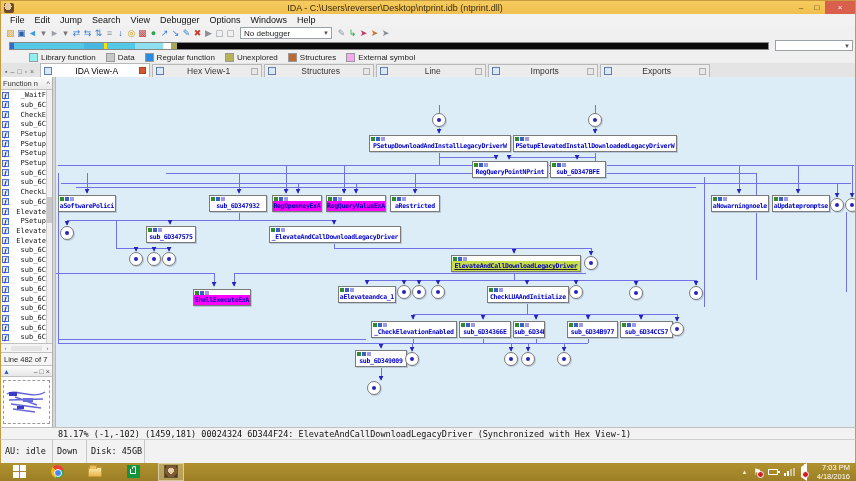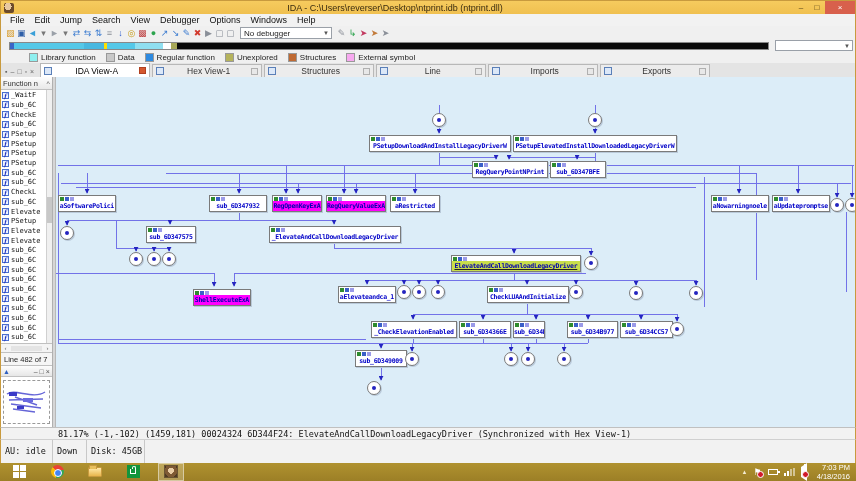--- a/index.html
+++ b/index.html
@@ -53,21 +53,21 @@
   .tab .tab-close{width:7px;height:7px;border:1px solid #b0b0b0;background:#e8e8e8;flex:0 0 auto;}
   .tab.active .tab-close{background:#d4582f;border-color:#b04020;}
 
   
   .main{height:350px;display:flex;border-left:1px solid var(--titlebar-border);border-right:1px solid var(--titlebar-border);background:#fff;}
   .leftcol{width:52px;display:flex;flex-direction:column;border-right:1px solid #b0b0b0;background:#fff;}
   .fn-header{height:13px;background:linear-gradient(#fdfdfd,#e8e8e8);border-bottom:1px solid #c0c0c0;font-size:7.5px;display:flex;align-items:center;padding:0 2px;color:#333;}
   .fn-header .sort{margin-left:auto;font-size:7px;color:#555;}
   .fn-list{flex:1;overflow:hidden;display:flex;}
   .fn-items{flex:1;overflow:hidden;}
-  .fn-row{height:9.7px;display:flex;align-items:center;gap:2px;padding-left:1px;white-space:nowrap;}
+  .fn-row{height:9.7px;display:flex;align-items:center;gap:2px;padding-left:1px;white-space:nowrap;justify-content:space-between;}
   .fn-ficon{width:7px;height:7px;border:1px solid #4a6fd0;background:#eef3ff;color:#2030c0;font:italic bold 6px "DejaVu Serif",serif;display:flex;align-items:center;justify-content:center;flex:0 0 auto;}
   .fn-label{font:7px "DejaVu Sans Mono",monospace;color:#111;}
   .vscroll{width:6px;background:#f0f0f0;border-left:1px solid #d0d0d0;position:relative;}
   .vthumb{position:absolute;left:0;width:5px;top:42%;height:26px;background:#c8c8c8;}
   .hscroll{height:9px;border-top:1px solid #c0c0c0;display:flex;align-items:center;font-size:6px;color:#666;background:#f4f4f4;}
   .hscroll .sb{width:9px;text-align:center;}
   .hscroll .track{flex:1;height:5px;background:#e4e4e4;margin:0 1px;}
   .line-info{height:13px;font-size:7.5px;display:flex;align-items:center;padding-left:3px;border-top:1px solid #c0c0c0;color:#222;background:#f6f6f6;white-space:nowrap;}
   .ov-title{height:12px;background:linear-gradient(#fdfdfd,#e6e6e6);border-top:1px solid #c0c0c0;border-bottom:1px solid #c0c0c0;display:flex;align-items:center;gap:2px;padding:0 2px;font-size:7px;color:#555;}
   .ov-title .gi{color:#2e5fc0;font-size:7px;}

